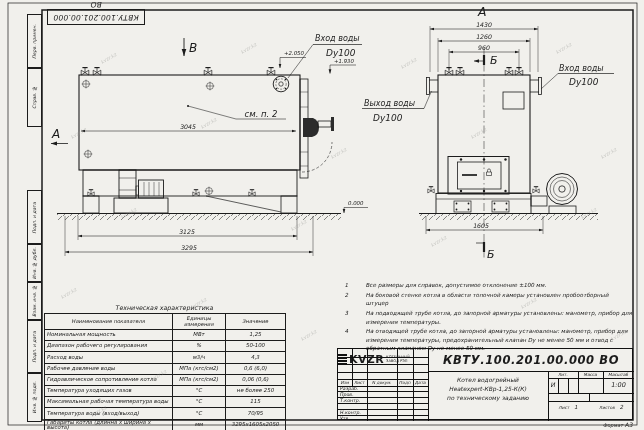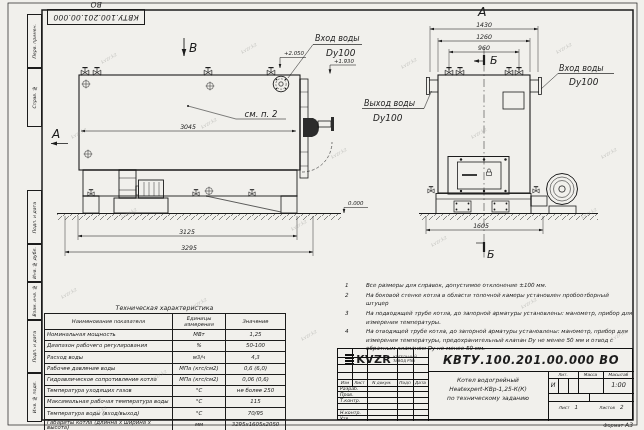--- a/index.html
+++ b/index.html
@@ -41,21 +41,21 @@
       box-sizing:border-box;}
   .tb .v,.tb .h{position:absolute;background:#111;}
   .tb .cell{position:absolute;overflow:hidden;font-style:italic;}
   .tb .lab{font-size:4.2px;text-align:center;}
   .tb .sig{font-size:4.7px;padding-left:2px;}
   .docnum{left:90px;top:0;width:206px;height:22px;text-align:center;line-height:22px;
           font-size:11.5px;letter-spacing:.6px;font-weight:600;}
   .tname{left:90px;top:22px;width:120px;height:50px;text-align:center;font-size:5.9px;
          line-height:1.55;padding-top:5px;box-sizing:border-box;}
   .logo{left:210px;top:52px;width:86px;height:20px;display:flex;align-items:center;
-        justify-content:center;gap:2px;}
+        gap:2px;}
   .logo .mark{width:9px;height:12px;background:
         repeating-linear-gradient(0deg,#111 0 2px,#f1f0ec 2px 3px);}
   .logo .kvzr{font-size:11px;font-weight:bold;font-style:normal;letter-spacing:.4px;}
   .logo .sub{font-size:3.6px;font-style:normal;line-height:1.25;}
   .fmt{left:556px;top:421px;width:77px;font-size:5px;font-style:italic;text-align:right;}
 </style>
 </head>
 <body>
 
 <div id="page">

